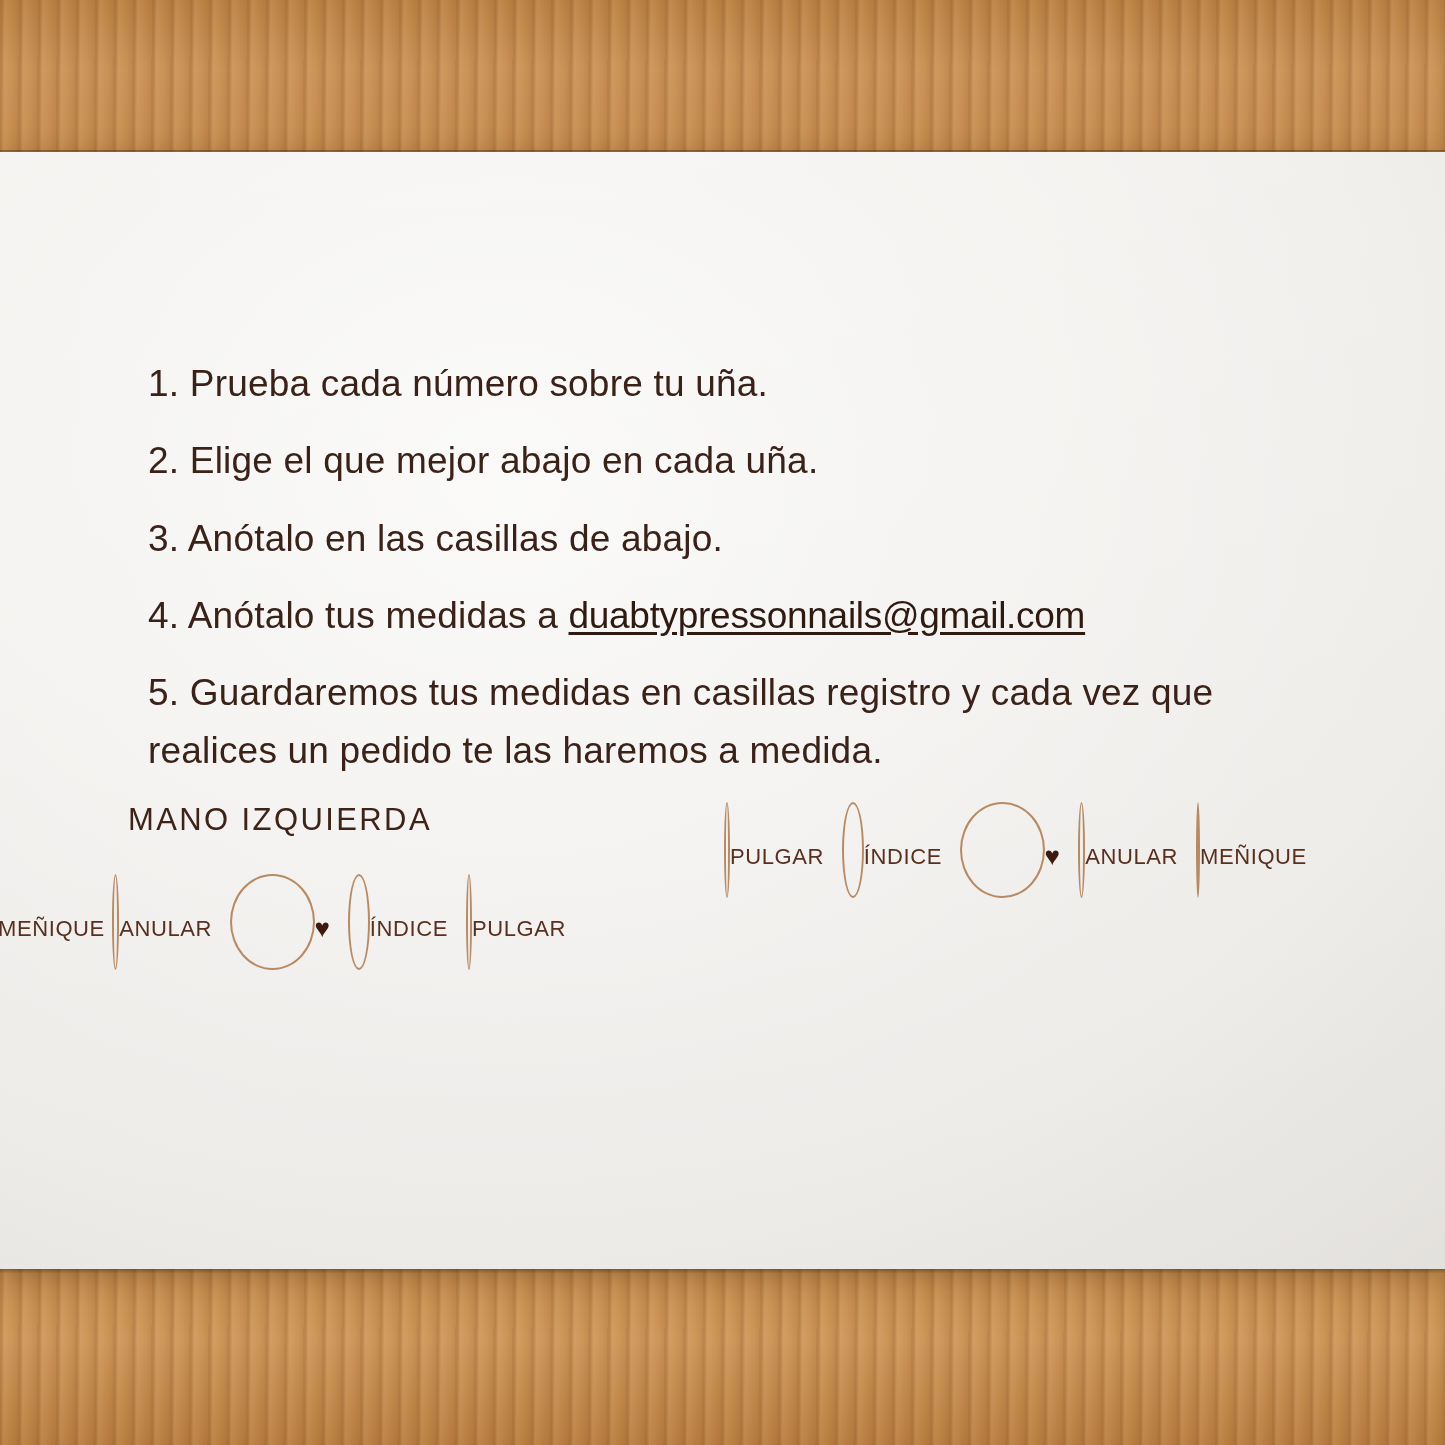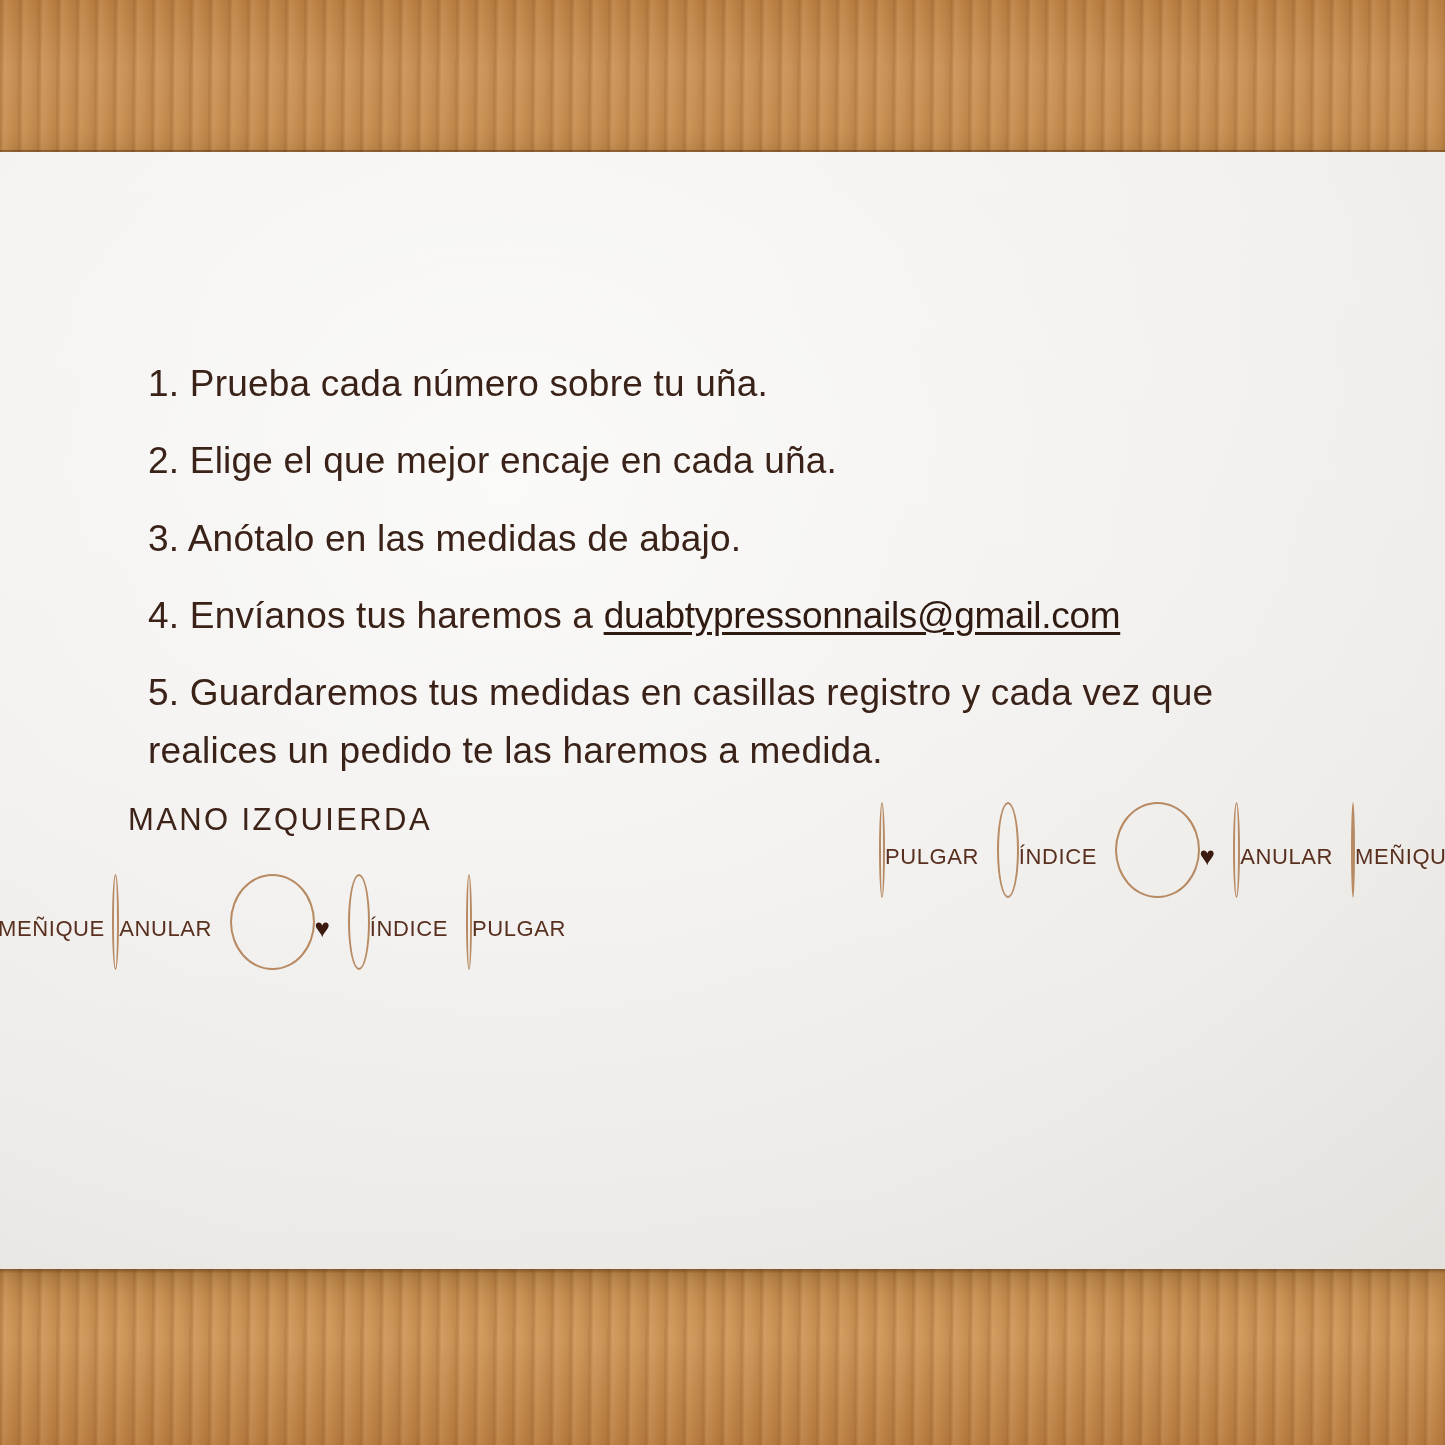--- a/index.html
+++ b/index.html
@@ -134,21 +134,22 @@
     letter-spacing: -0.3px;
   }
 
   
   .hands {
     position: absolute;
     left: 0;
     top: 650px;
     width: 100%;
     display: flex;
-    justify-content: space-between;
+    justify-content: flex-start;
+    gap: 170px;
   }
   .hand {
     width: 560px;
     display: flex;
     flex-direction: column;
     align-items: center;
   }
   .hand-title {
     color: #3d2318;
     font-size: 31px;
@@ -201,29 +202,29 @@
   <div class="card">
     <div class="card-inner">
 
       <div class="steps">
         <div class="step">
           <span>1.</span>
           <span>Prueba cada número sobre tu uña.</span>
         </div>
         <div class="step">
           <span>2.</span>
-          <span>Elige el que mejor encaje en cada uña.</span>
+          <span>Elige el que mejor abajo en cada uña.</span>
         </div>
         <div class="step">
           <span>3.</span>
-          <span>Anótalo en las medidas de abajo.</span>
+          <span>Anótalo en las casillas de abajo.</span>
         </div>
         <div class="step">
           <span>4.</span>
-          <span>Envíanos tus haremos a </span><span class="email">duabtypressonnails@gmail.com</span>
+          <span>Anótalo tus medidas a </span><span class="email">duabtypressonnails@gmail.com</span>
         </div>
         <div class="step">
           <span>5.</span>
           <span>Guardaremos tus medidas en casillas registro y cada vez que realices un pedido te las haremos a medida.</span>
         </div>
       </div>
 
       <div class="hands">
 
         <div class="hand">

